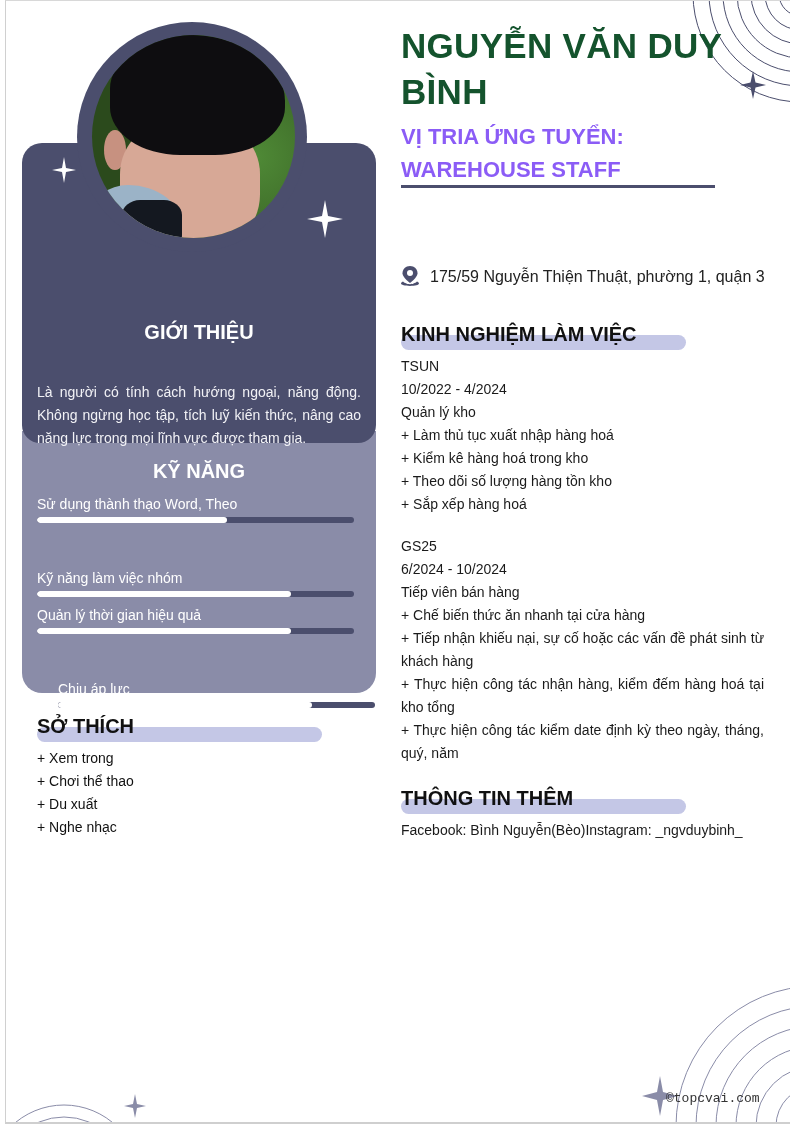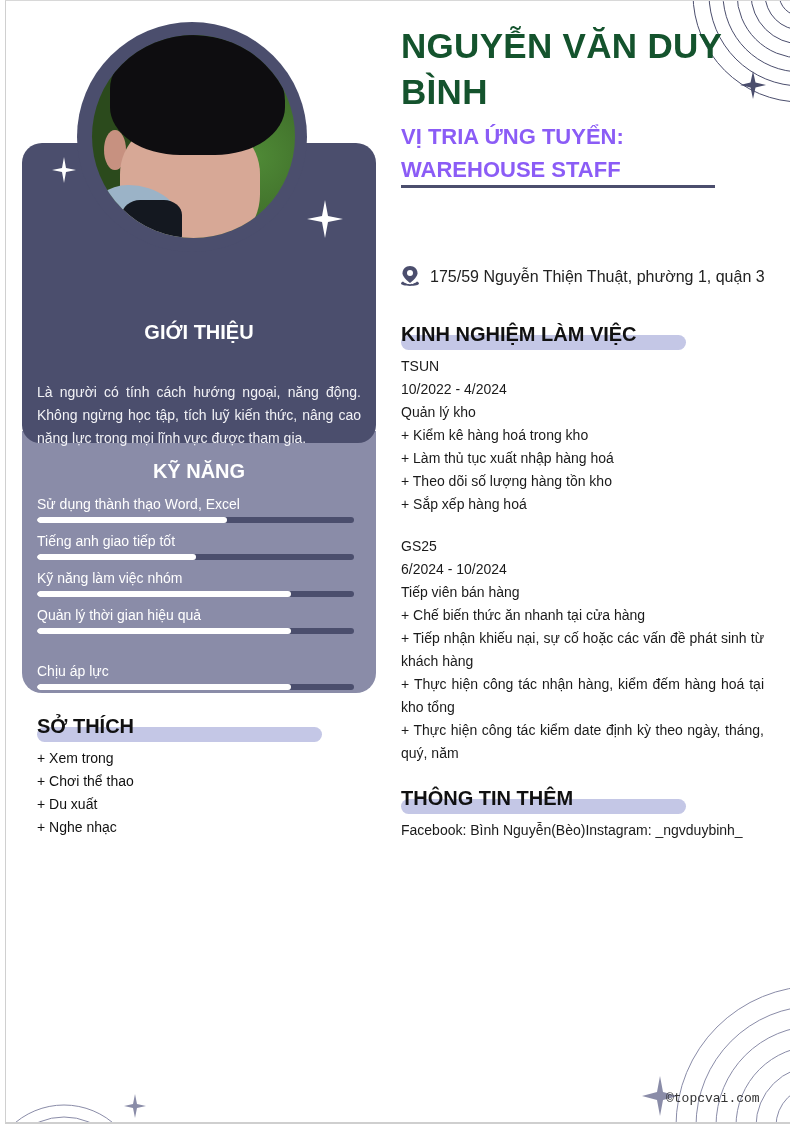--- a/index.html
+++ b/index.html
@@ -138,44 +138,38 @@
   <svg class="sparkle" style="left:301px; top:199px; z-index:2;" width="36" height="38" viewBox="0 0 36 38">
     <path d="M18 0 L21 16 L36 19 L21 22 L18 38 L15 22 L0 19 L15 16 Z" fill="#ffffff"></path>
   </svg>
 
   <div class="intro-title">GIỚI THIỆU</div>
   <div class="intro-text">Là người có tính cách hướng ngoại, năng động. Không ngừng học tập, tích luỹ kiến thức, nâng cao năng lực trong mọi lĩnh vực được tham gia.</div>
 
   <div class="skills-title">KỸ NĂNG</div>
 
   <div class="skill" style="top:494px;">
-    <div class="skill-label">Sử dụng thành thạo Word, Excel</div>
+    <div class="skill-label">Sử dụng thành thạo Word, Theo</div>
     <div class="skill-track">
         <div class="skill-fill" style="width:60%;"></div>
-      </div>
-  </div>
-  <div class="skill" style="top:531px;">
-    <div class="skill-label">Tiếng anh giao tiếp tốt</div>
-    <div class="skill-track">
-        <div class="skill-fill" style="width:50%;"></div>
       </div>
   </div>
   <div class="skill" style="top:568px;">
     <div class="skill-label">Kỹ năng làm việc nhóm</div>
     <div class="skill-track">
         <div class="skill-fill" style="width:80%;"></div>
       </div>
   </div>
   <div class="skill" style="top:605px;">
     <div class="skill-label">Quản lý thời gian hiệu quả</div>
     <div class="skill-track">
         <div class="skill-fill" style="width:80%;"></div>
       </div>
   </div>
-  <div class="skill" style="top:661px;">
+  <div class="skill" style="top:679px;margin-left:21px;">
     <div class="skill-label">Chịu áp lực</div>
     <div class="skill-track">
         <div class="skill-fill" style="width:80%;"></div>
       </div>
   </div>
 
   <div class="hobby-head">
     <div class="hl-bar" style="left:0; top:12px; width:285px;"></div>
     <div class="sec-title">SỞ THÍCH</div>
   </div>
@@ -204,22 +198,22 @@
 
   <div class="exp-head">
     <div class="hl-bar" style="left:0; top:12px; width:285px;"></div>
     <div class="sec-title">KINH NGHIỆM LÀM VIỆC</div>
   </div>
 
   <div class="exp" style="top:354px;">
     <div class="company">TSUN</div>
     <div class="period">10/2022 - 4/2024</div>
     <div>Quản lý kho</div>
+    <div class="desc-line">+ Làm thủ tục xuất nhập hàng hoá</div>
     <div class="desc-line">+ Kiểm kê hàng hoá trong kho</div>
-    <div class="desc-line">+ Làm thủ tục xuất nhập hàng hoá</div>
     <div class="desc-line">+ Theo dõi số lượng hàng tồn kho</div>
     <div class="desc-line">+ Sắp xếp hàng hoá</div>
   </div>
 
   <div class="exp" style="top:534px;">
     <div class="company">GS25</div>
     <div class="period">6/2024 - 10/2024</div>
     <div>Tiếp viên bán hàng</div>
     <div class="desc-line">+ Chế biến thức ăn nhanh tại cửa hàng</div>
     <div class="desc-line">+ Tiếp nhận khiếu nại, sự cố hoặc các vấn đề phát sinh từ khách hàng</div>

